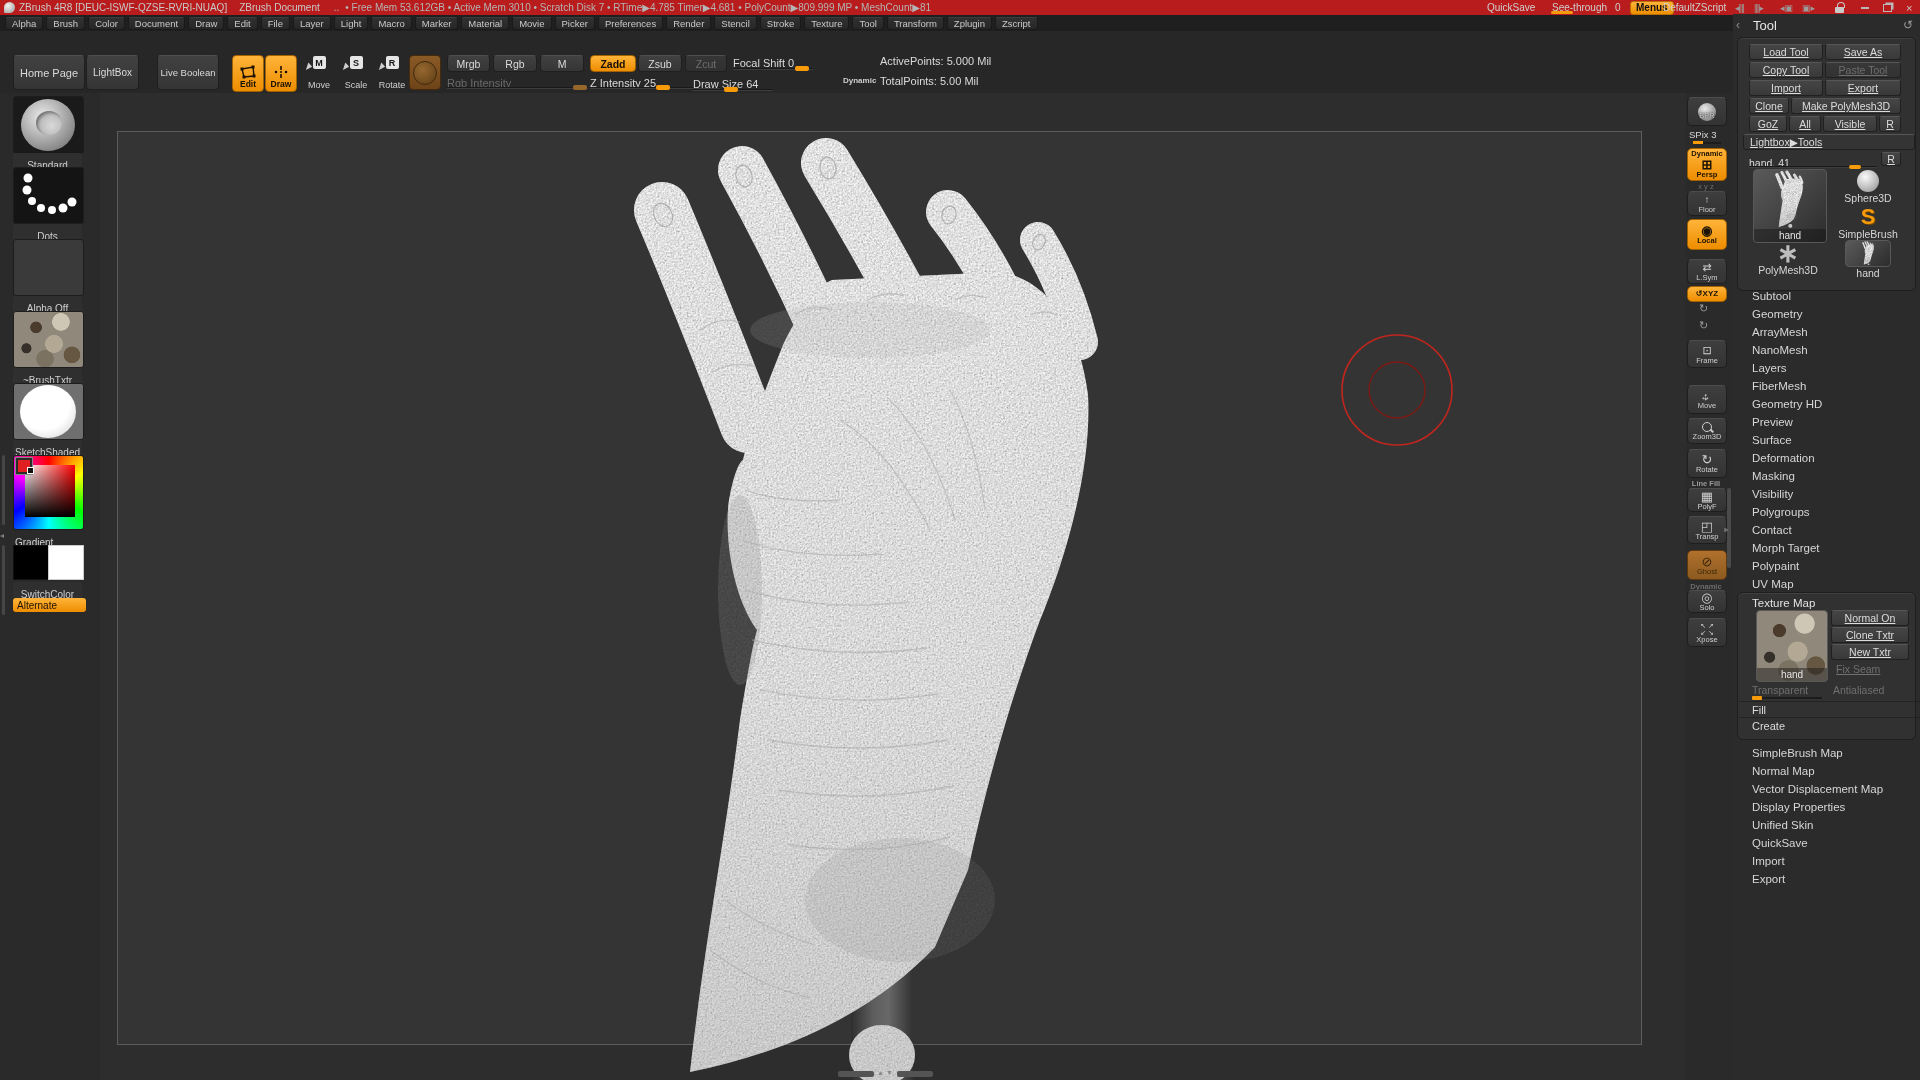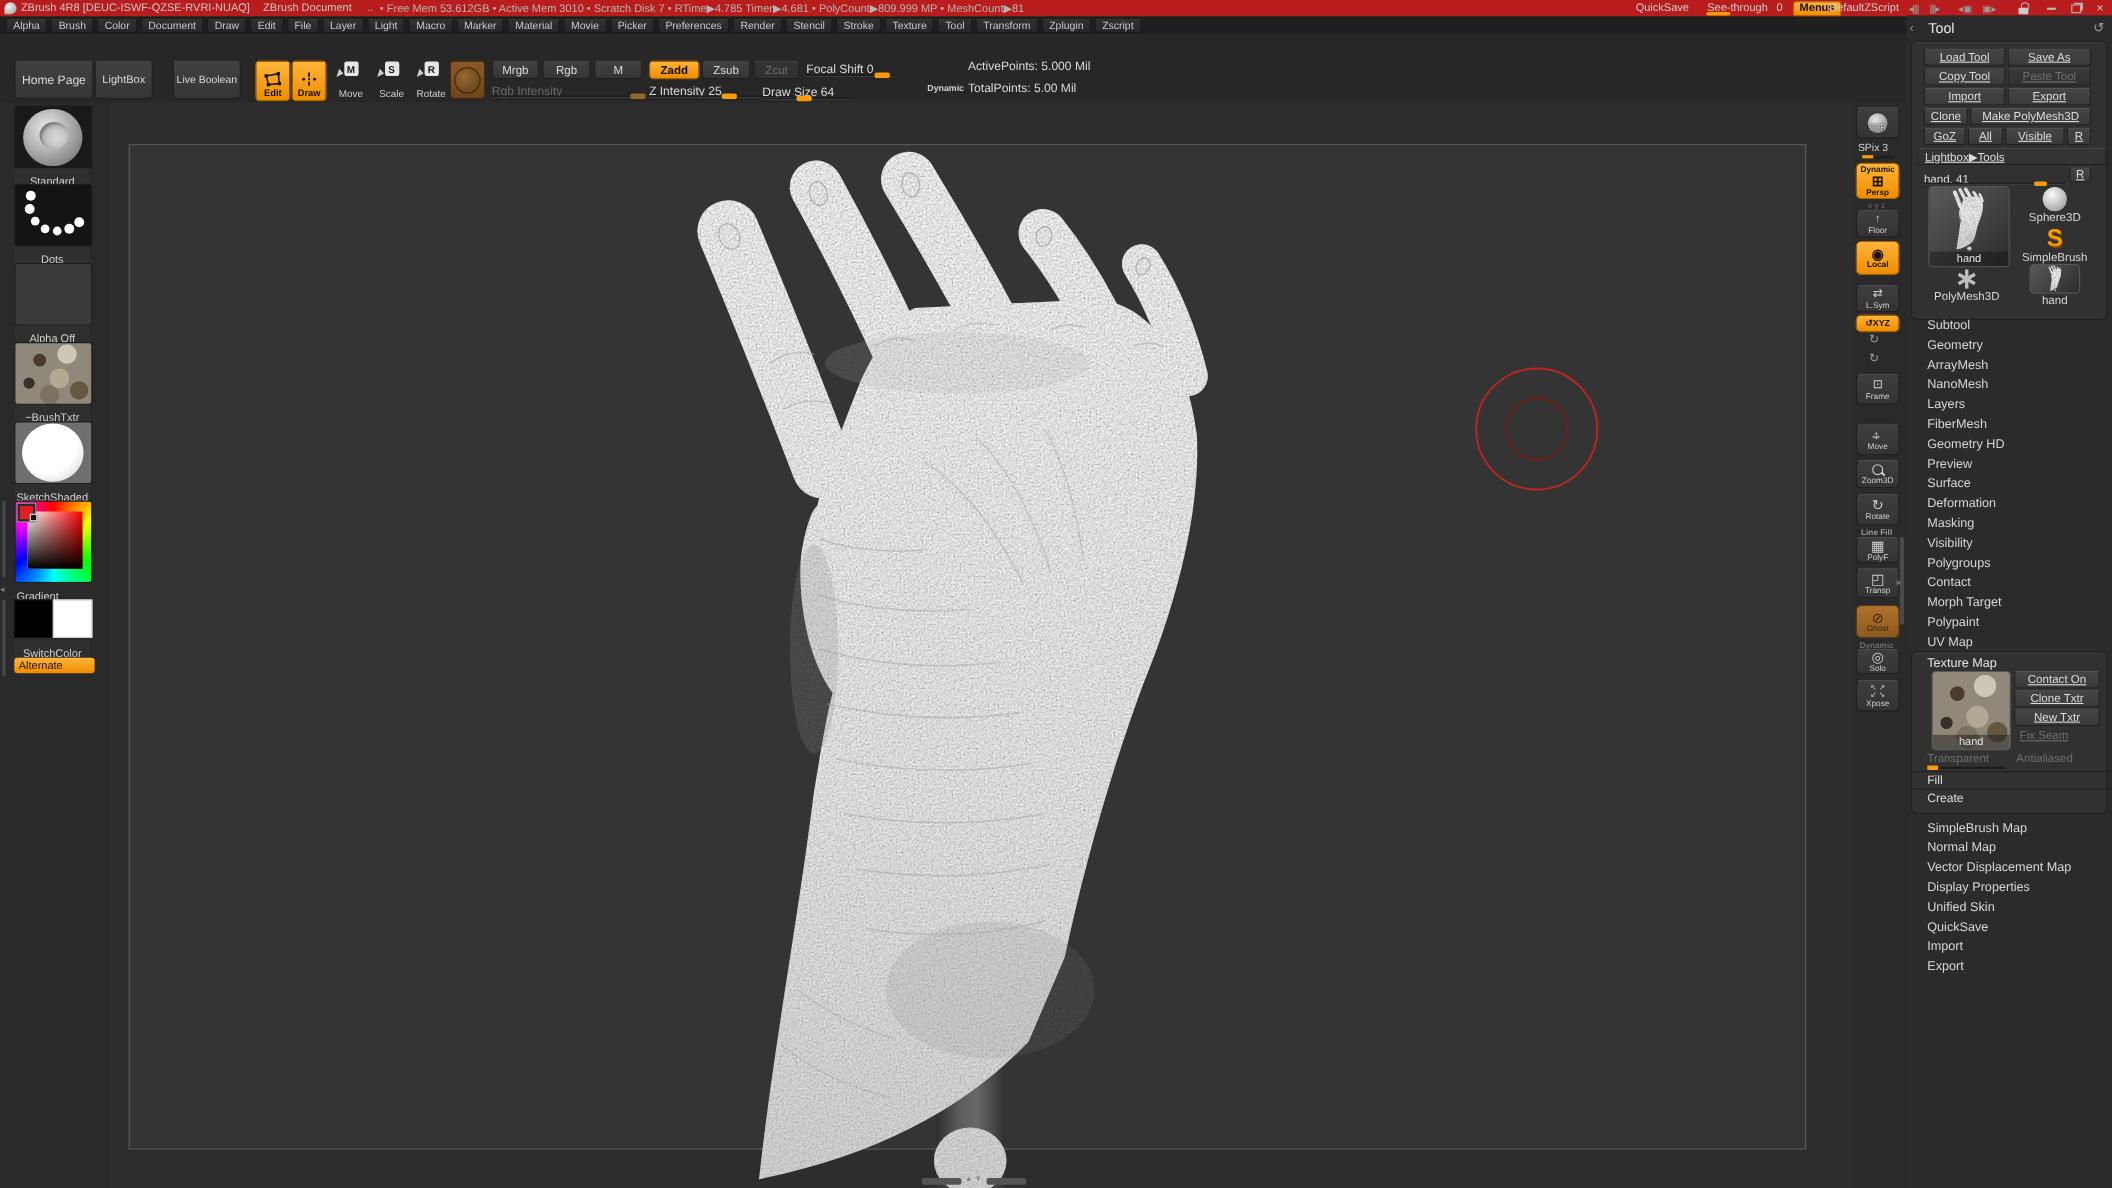--- a/index.html
+++ b/index.html
@@ -545,21 +545,21 @@
 <div class="sect" style="top:521px">Contact</div>
 <div class="sect" style="top:539px">Morph Target</div>
 <div class="sect" style="top:557px">Polypaint</div>
 <div class="sect" style="top:575px">UV Map</div>
 
 <div class="pcontainer" style="left:1737px;top:592px;width:177px;height:146px">
   <span class="abs" style="left:14px;top:4px;font-size:11.5px;color:#e2e2e2">Texture Map</span>
   <div class="thumbbox texture" style="left:18px;top:17px;width:70px;height:70px;background-color:#8f887b">
     <div class="cap">hand</div>
   </div>
-  <div class="pbtn" style="left:93px;top:17px;width:76px">Contact On</div>
+  <div class="pbtn" style="left:93px;top:17px;width:76px">Normal On</div>
   <div class="pbtn" style="left:93px;top:34px;width:76px">Clone Txtr</div>
   <div class="pbtn" style="left:93px;top:51px;width:76px">New Txtr</div>
   <div class="pbtn dim" style="left:93px;top:68px;width:76px;background:none;border-color:transparent;justify-content:flex-start;padding-left:4px">Fix Seam</div>
   <span class="abs" style="left:14px;top:91px;font-size:10.5px;color:#6f6f6f">Transparent</span>
   <div class="abs" style="left:14px;top:104px;width:70px;height:2px;background:#1c1c1c">
     <div style="width:10px;height:4px;margin-top:-1px;background:#f79b0b;border-radius:1px"></div>
   </div>
   <span class="abs" style="left:95px;top:91px;font-size:10.5px;color:#6f6f6f">Antialiased</span>
   <div class="abs" style="left:1px;top:108px;width:175px;height:15px;border-top:1px solid #222;display:flex;align-items:center;padding-left:13px;font-size:11px;color:#dcdcdc">Fill</div>
   <div class="abs" style="left:1px;top:124px;width:175px;height:16px;border-top:1px solid #222;display:flex;align-items:center;padding-left:13px;font-size:11px;color:#dcdcdc">Create</div>

